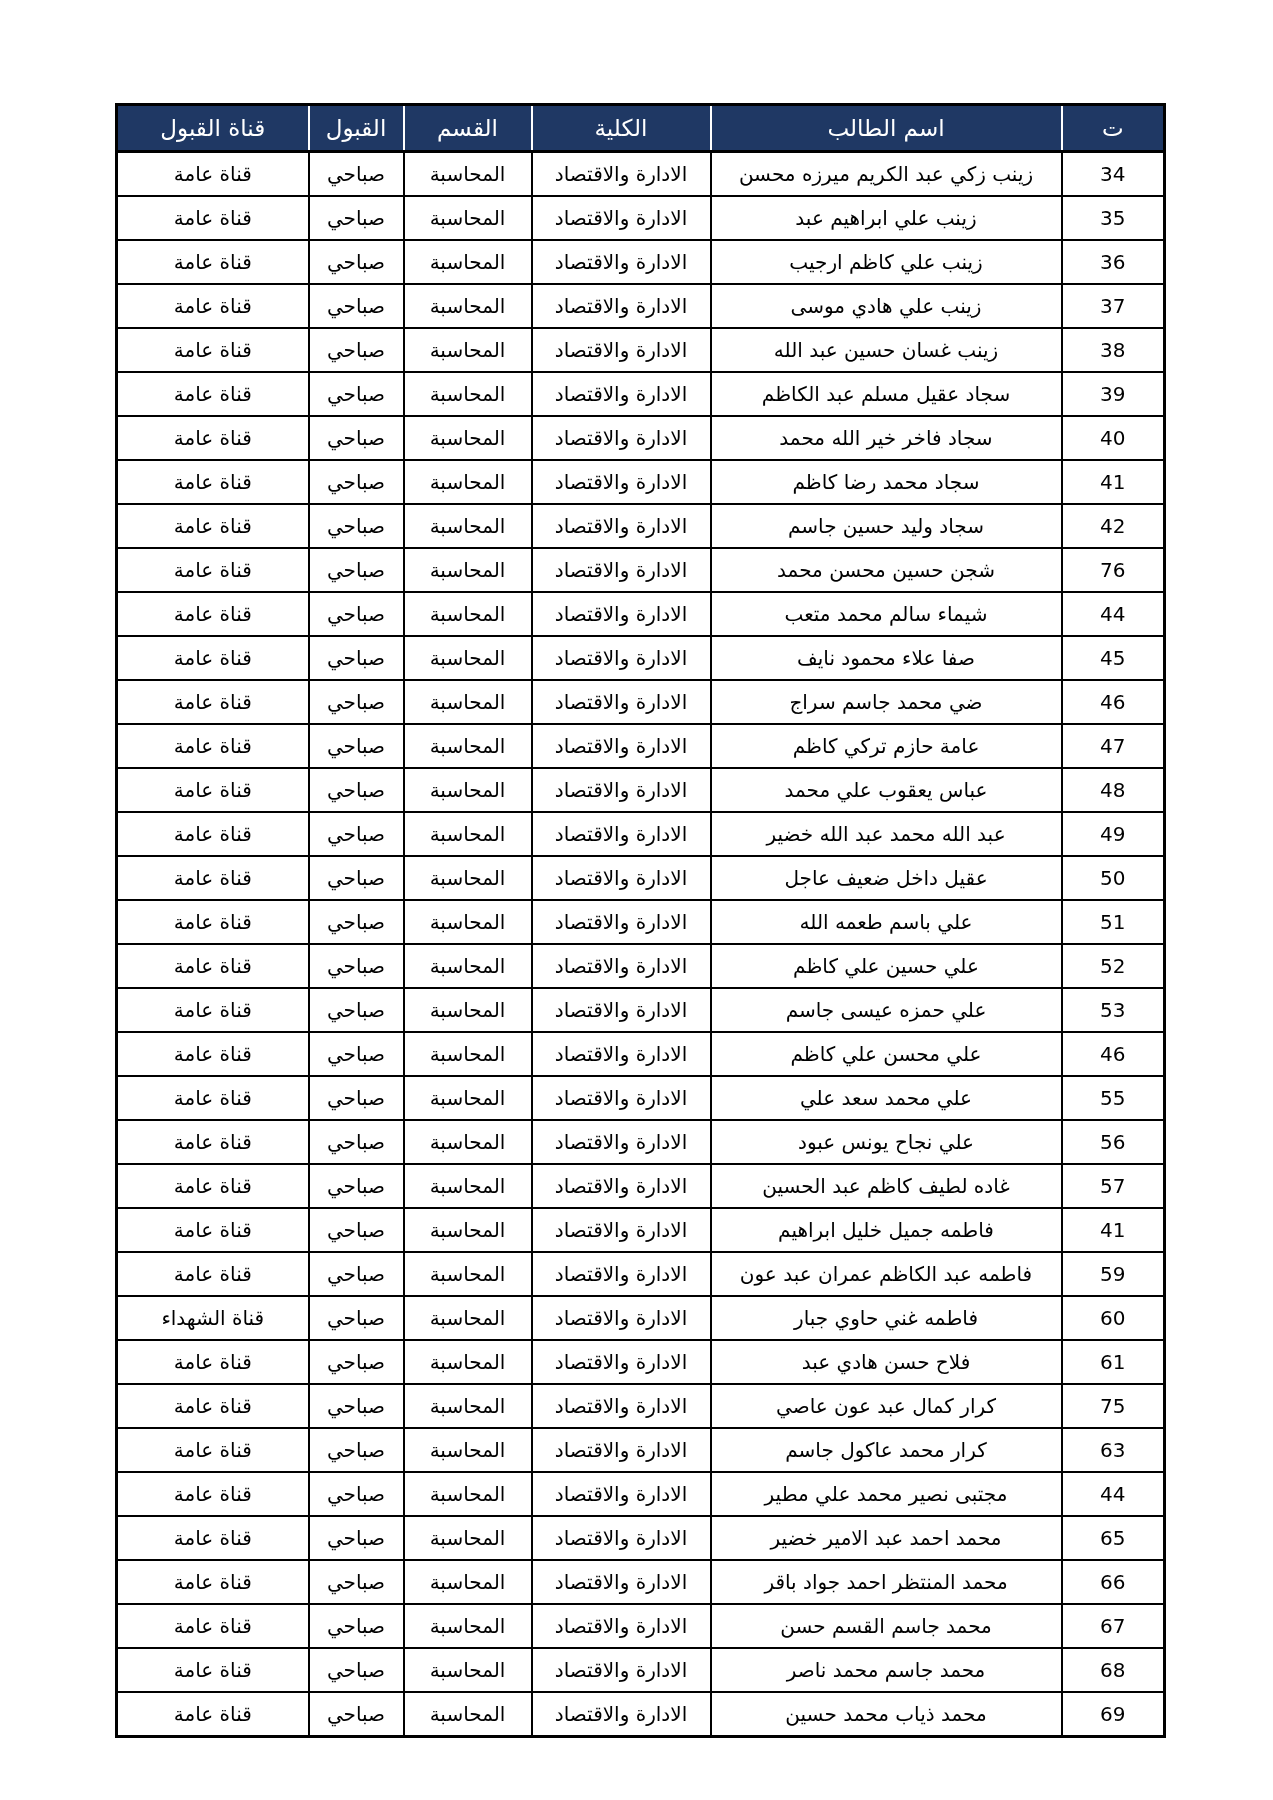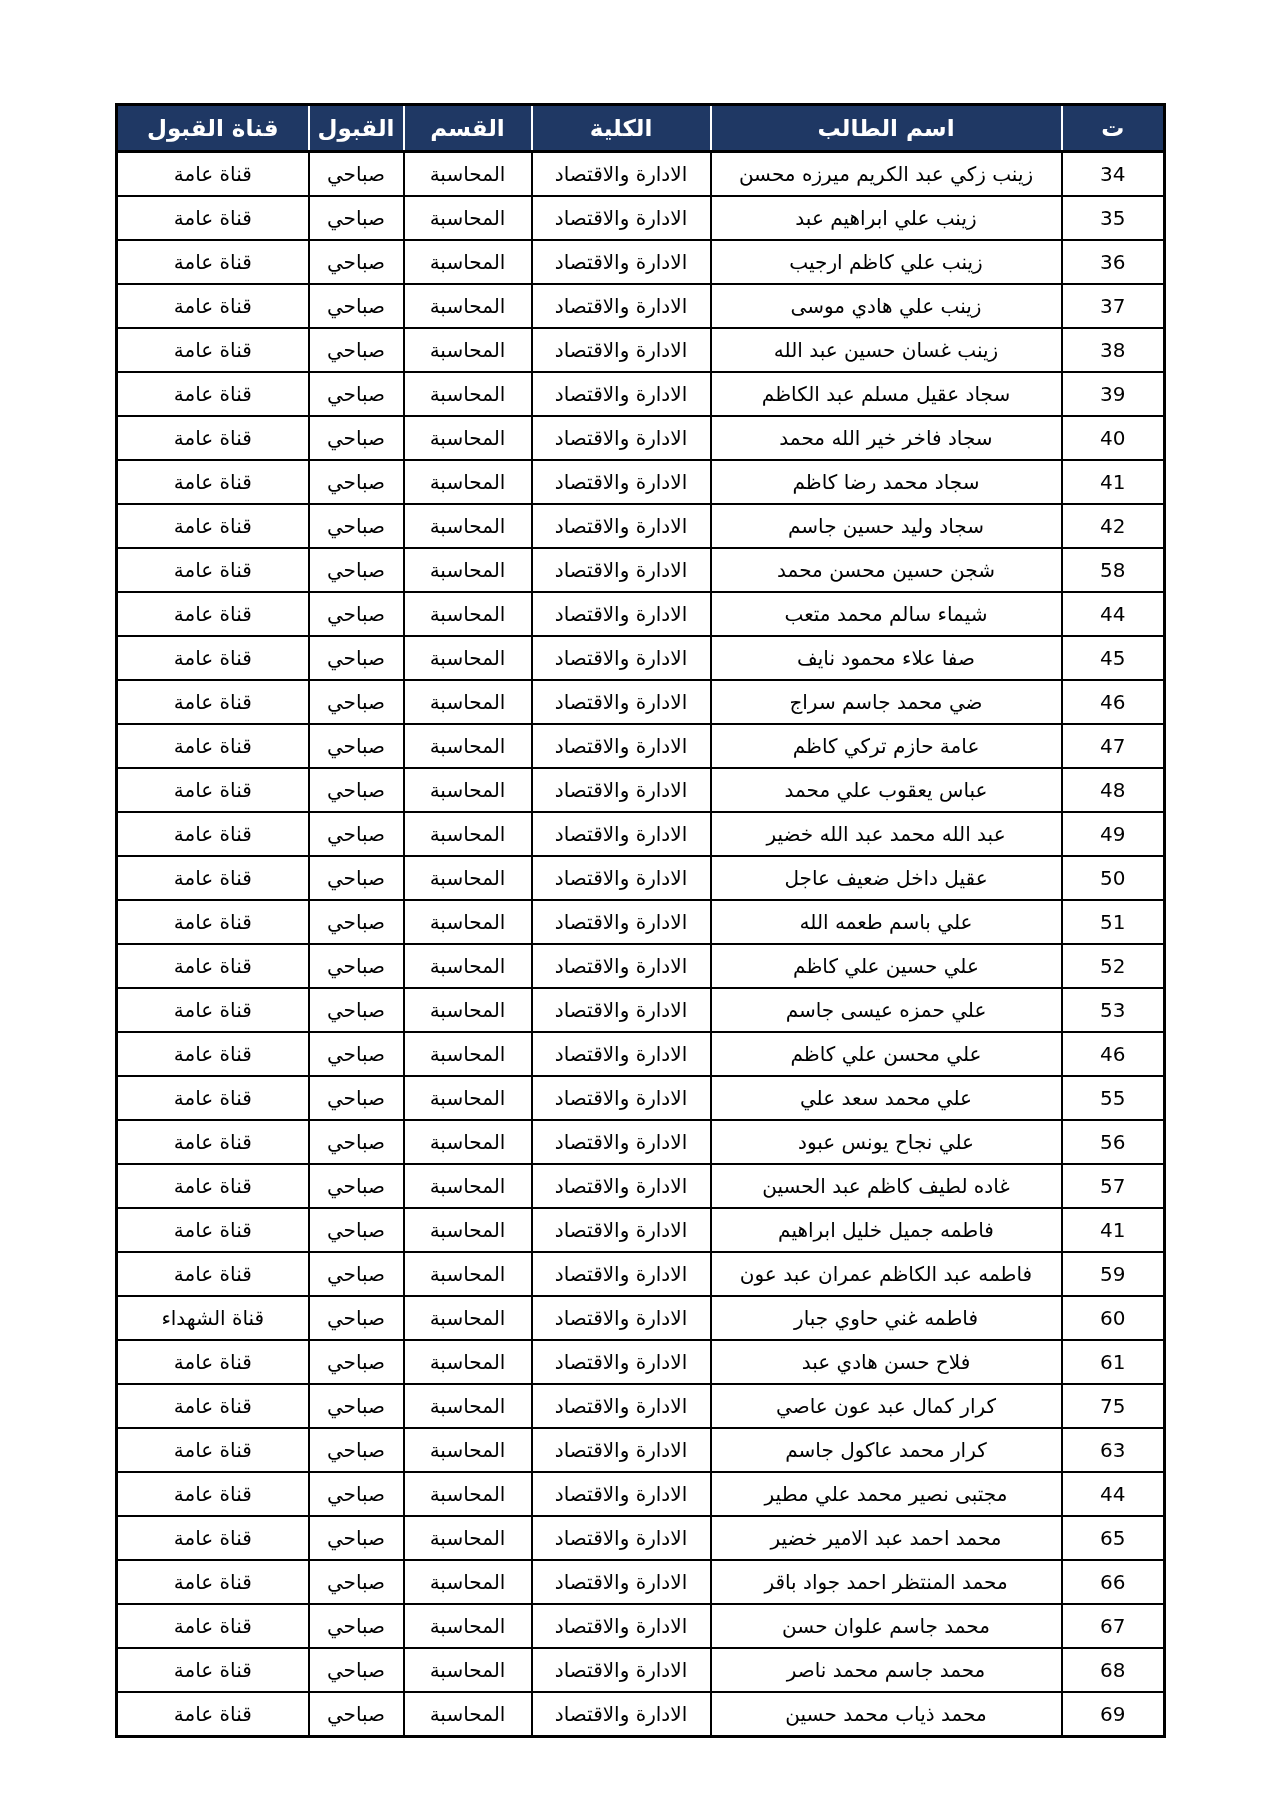--- a/index.html
+++ b/index.html
@@ -21,21 +21,21 @@
     right: 107px;          
     width: 1048px;
     border-collapse: collapse;
     table-layout: fixed;
     direction: rtl;
     border: 3px solid #000000;
   }
   table.students th {
     background: #1f3864;
     color: #ffffff;
-    font-weight: bold;
+    font-weight: normal;
     font-size: 23px;
     height: 44px;
     padding: 0 8px;
     border-left: 2px solid #ffffff;
     border-right: 2px solid #ffffff;
     border-top: 3px solid #000000;
     border-bottom: 3px solid #000000;
     text-align: center;
     vertical-align: middle;
   }
@@ -164,21 +164,21 @@
   <tr>
     <td class="c-no">42</td>
     <td class="c-name">سجاد وليد حسين جاسم</td>
     <td class="c-college">الادارة والاقتصاد</td>
     <td class="c-dept">المحاسبة</td>
     <td class="c-study">صباحي</td>
     <td class="c-channel">قناة عامة</td>
   </tr>
 
   <tr>
-    <td class="c-no">58</td>
+    <td class="c-no">76</td>
     <td class="c-name">شجن حسين محسن محمد</td>
     <td class="c-college">الادارة والاقتصاد</td>
     <td class="c-dept">المحاسبة</td>
     <td class="c-study">صباحي</td>
     <td class="c-channel">قناة عامة</td>
   </tr>
 
   <tr>
     <td class="c-no">44</td>
     <td class="c-name">شيماء سالم محمد متعب</td>
@@ -381,21 +381,21 @@
     <td class="c-no">66</td>
     <td class="c-name">محمد المنتظر احمد جواد باقر</td>
     <td class="c-college">الادارة والاقتصاد</td>
     <td class="c-dept">المحاسبة</td>
     <td class="c-study">صباحي</td>
     <td class="c-channel">قناة عامة</td>
   </tr>
 
   <tr>
     <td class="c-no">67</td>
-    <td class="c-name">محمد جاسم علوان حسن</td>
+    <td class="c-name">محمد جاسم القسم حسن</td>
     <td class="c-college">الادارة والاقتصاد</td>
     <td class="c-dept">المحاسبة</td>
     <td class="c-study">صباحي</td>
     <td class="c-channel">قناة عامة</td>
   </tr>
 
   <tr>
     <td class="c-no">68</td>
     <td class="c-name">محمد جاسم محمد ناصر</td>
     <td class="c-college">الادارة والاقتصاد</td>

